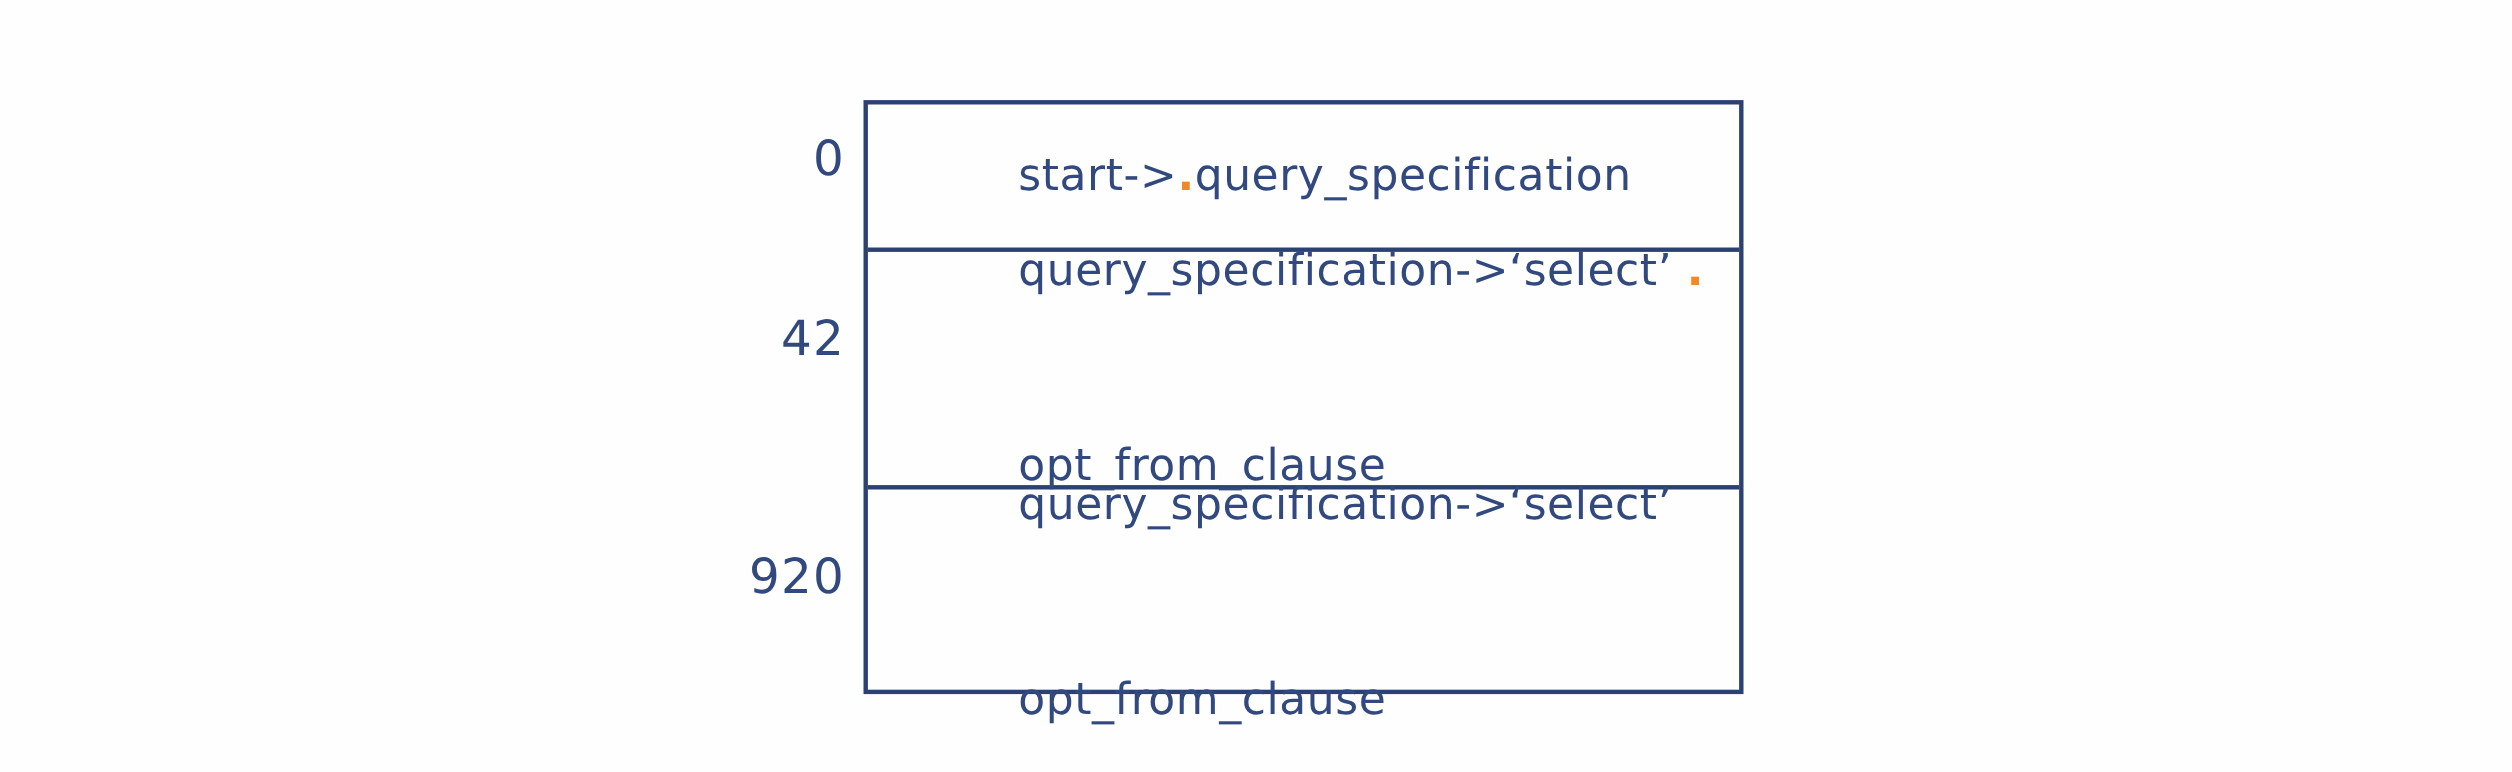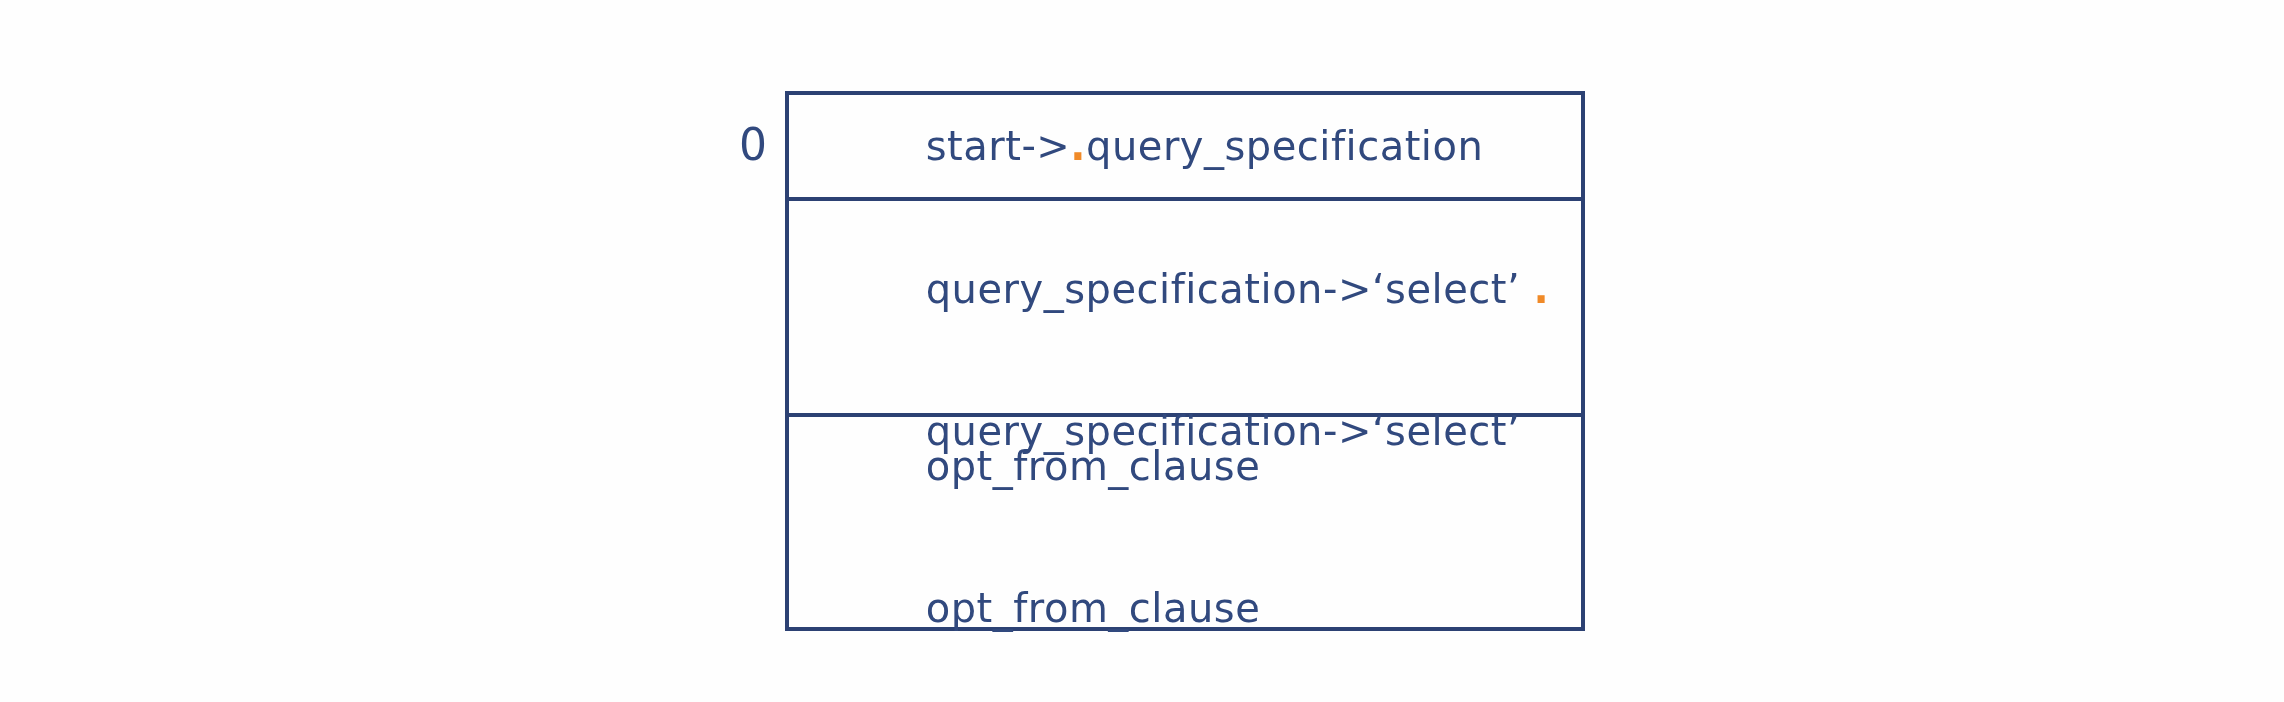--- a/index.html
+++ b/index.html
@@ -46,22 +46,22 @@
     flex-direction: column;
   }
 
   .item-row {
     display: flex;
     flex-direction: column;
     justify-content: center;
     padding-left: 31px;
     padding-right: 12px;
   }
-  .item-row.row-0 { height: 106px; border-bottom: 4px solid #2c4173; }
-  .item-row.row-1 { height: 216px; border-bottom: 4px solid #2c4173; justify-content: space-between; }
+  .item-row.row-0 { height: 134px; border-bottom: 4px solid #2c4173; }
+  .item-row.row-1 { height: 216px; border-bottom: 4px solid #2c4173; }
   .item-row.row-2 { height: 205px; }
 
   .item-line {
     color: #31497e;
     font-size: 40px;
     line-height: 59px;
     white-space: pre-wrap;
     letter-spacing: 0.5px;
   }
 
@@ -70,20 +70,26 @@
     font-weight: 700;
   }
 </style>
 </head>
 <body>
 
 <div class="canvas">
 
   <div class="state-label row-0">
     <span>0</span>
+  </div>
+  <div class="state-label row-1">
+    <span>42</span>
+  </div>
+  <div class="state-label row-2">
+    <span>920</span>
   </div>
 
   <div class="items-box">
 
     <div class="item-row row-0">
       <div class="item-line">
         <span>start-&gt;</span><span class="accent">.</span><span>query_specification</span>
       </div>
     </div>
 

